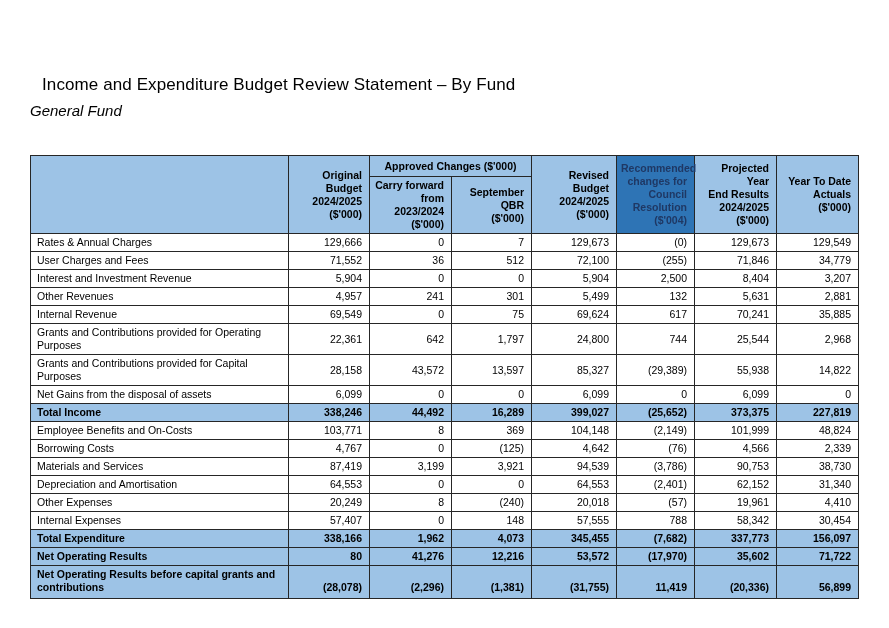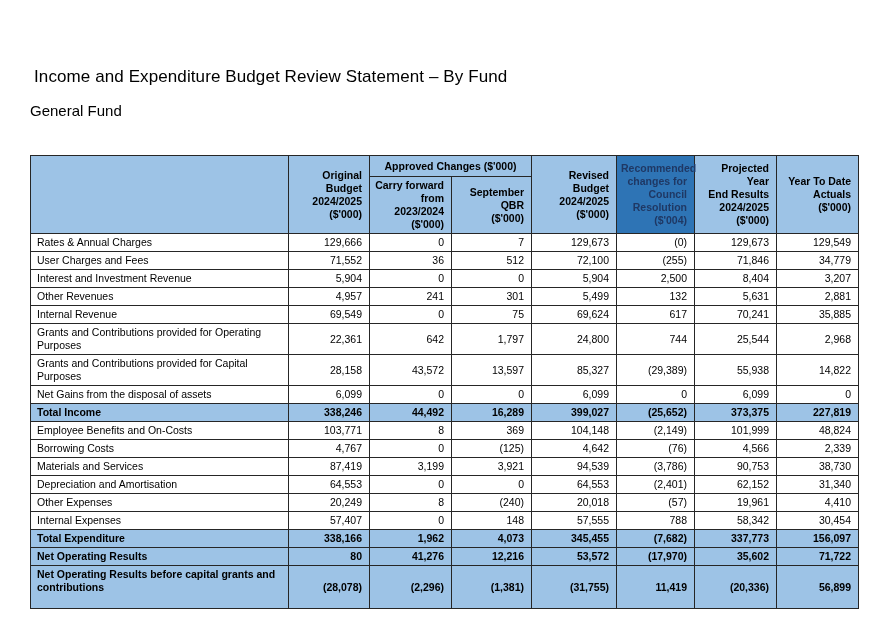--- a/index.html
+++ b/index.html
@@ -8,26 +8,27 @@
     width: 889px; height: 628px;
     background: #ffffff;
     font-family: "Liberation Sans", sans-serif;
     color: #000;
     position: relative;
     overflow: hidden;
   }
   .doc-title {
     position: absolute; left: 30px; top: 63px;
     font-size: 17px; font-weight: 400; letter-spacing: 0.1px;
-    margin: 4px;
+    margin: 12px;
   }
   .doc-subtitle {
     position: absolute; left: 30px; top: 102px;
     font-size: 15px; font-weight: 400;
     margin: 0;
+    font-style: italic;
   }
   table.budget {
     position: absolute; left: 30px; top: 155px;
     width: 828px;
     border-collapse: collapse;
     table-layout: fixed;
   }
   table.budget, table.budget th, table.budget td {
     border: 1px solid #262626;
   }
@@ -50,21 +51,21 @@
     vertical-align: middle;
     background: #ffffff;
     height: 18px;
   }
   tbody td.label { text-align: left; }
   tbody td.num   { text-align: right; }
   tbody tr.total td {
     background: #9DC3E6;
     font-weight: bold;
   }
-  tbody tr.tall td { height: 31px; vertical-align: bottom; padding-bottom: 14px; }
+  tbody tr.tall td { height: 31px; vertical-align: bottom; padding-bottom: 4px; }
 </style>
 </head>
 <body>
 
 <h1 class="doc-title">Income and Expenditure Budget Review Statement – By Fund</h1>
 <h2 class="doc-subtitle">General Fund</h2>
 
 <table class="budget">
   <colgroup>
     <col style="width:258px">

